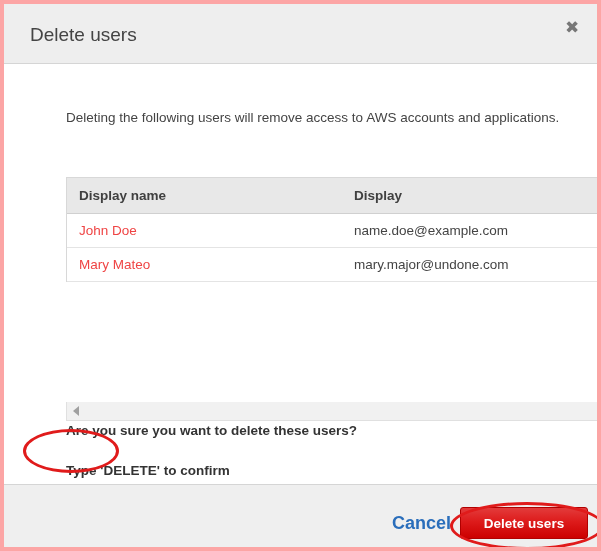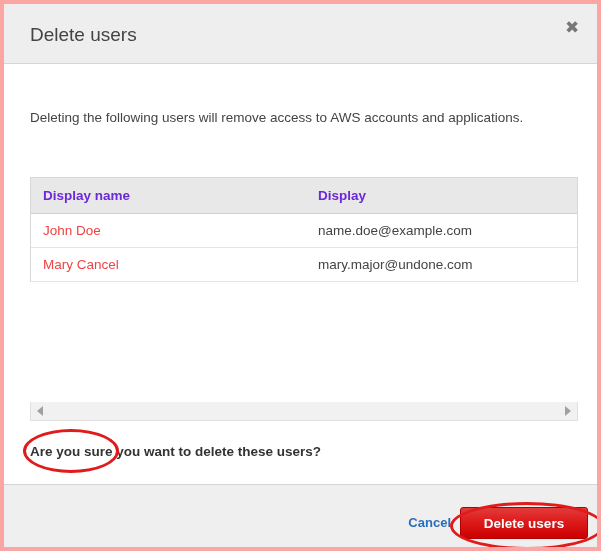--- a/index.html
+++ b/index.html
@@ -56,20 +56,21 @@
     user-select: none;
   }
 
   
   .modal-body {
     position: relative;
     box-sizing: border-box;
     height: 426px;
     background: #ffffff;
     padding: 0;
+    margin-left: 36px;
   }
   .intro-line {
     position: absolute;
     left: 26px;
     font-size: 13.5px;
     color: #444444;
     line-height: 18px;
     white-space: nowrap;
   }
   .intro-1 { top: 45px; }
@@ -90,21 +91,21 @@
     border-collapse: collapse;
     width: 100%;
     table-layout: fixed;
   }
   table.user-table th {
     background: #e8e8e8;
     border-bottom: 1px solid #d0d0d0;
     text-align: left;
     font-size: 13.5px;
     font-weight: bold;
-    color: #6d28d9;
+    color: #404040;
     height: 35px;
     padding: 0 0 0 12px;
     box-sizing: border-box;
   }
   table.user-table th.col-username,
   table.user-table td.col-username { padding-left: 14px; }
   table.user-table td {
     height: 34px;
     font-size: 13.5px;
     color: #444444;
@@ -157,21 +158,21 @@
   
   .confirm-line {
     position: absolute;
     left: 26px;
     font-size: 13.5px;
     font-weight: bold;
     color: #333333;
     line-height: 17px;
     white-space: nowrap;
   }
-  .confirm-1 { top: 379px; }
+  .confirm-1 { top: 358px; }
   .confirm-2 { top: 398px; }
 
   .confirm-input {
     position: absolute;
     left: 26px;
     top: 430px;
     width: 240px;
     height: 29px;
     box-sizing: border-box;
     border: 1px solid #d8d8d8;
@@ -192,21 +193,21 @@
     width: 100%;
     height: 63px;
     background: #efefef;
     border-top: 1px solid #d5d5d5;
     box-sizing: border-box;
   }
   .cancel-link {
     position: absolute;
     right: 146px;
     top: 511px;
-    font-size: 13px;
+    font-size: 18px;
     font-weight: bold;
     color: #2a6ebb;
     text-decoration: none;
     cursor: pointer;
     line-height: 16px;
   }
   .delete-btn {
     position: absolute;
     left: 456px;
     top: 503px;
@@ -269,34 +270,35 @@
         </thead>
         <tbody>
           <tr>
             <td class="col-displayname">
               <span class="name-link">John Doe</span>
             </td>
             <td class="col-username">name.doe@example.com</td>
           </tr>
           <tr>
             <td class="col-displayname">
-              <span class="name-link">Mary Cancel</span>
+              <span class="name-link">Mary Mateo</span>
             </td>
             <td class="col-username">mary.major@undone.com</td>
           </tr>
         </tbody>
       </table>
     </div>
 
     <div class="hscroll">
       <div class="arrow arrow-left"></div>
       <div class="arrow arrow-right"></div>
     </div>
 
     <div class="confirm-line confirm-1">Are you sure you want to delete these users?</div>
+    <div class="confirm-line confirm-2">Type 'DELETE' to confirm</div>
 
     <input class="confirm-input" type="text" value="DELETE" style="">
 
   </div>
 
   <div class="modal-footer"></div>
 
   <a class="cancel-link">Cancel</a>
   <button class="delete-btn">Delete users</button>
 

